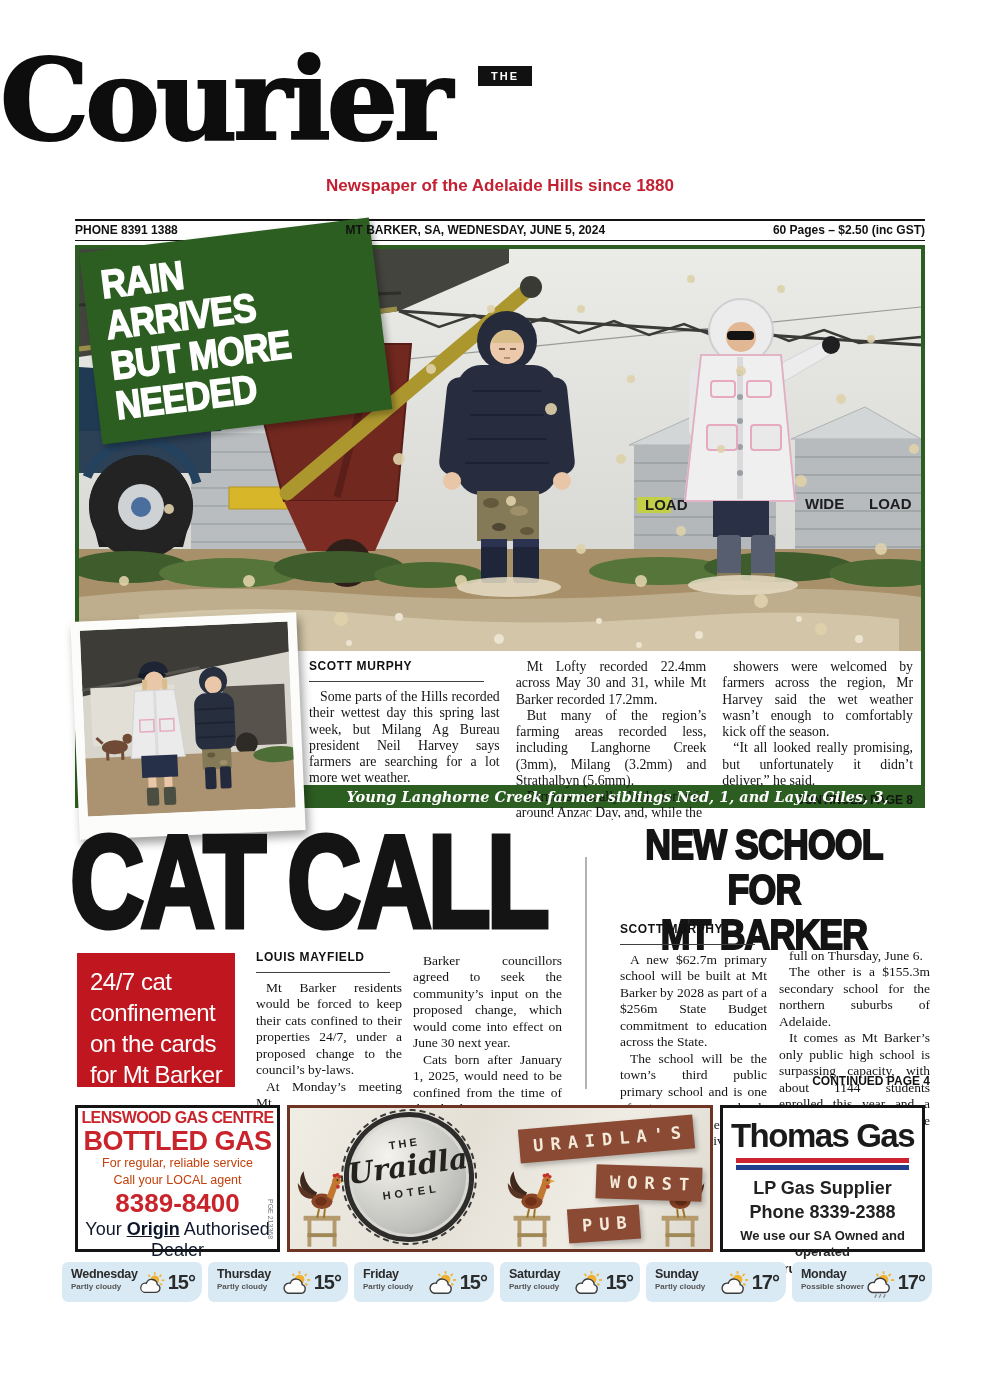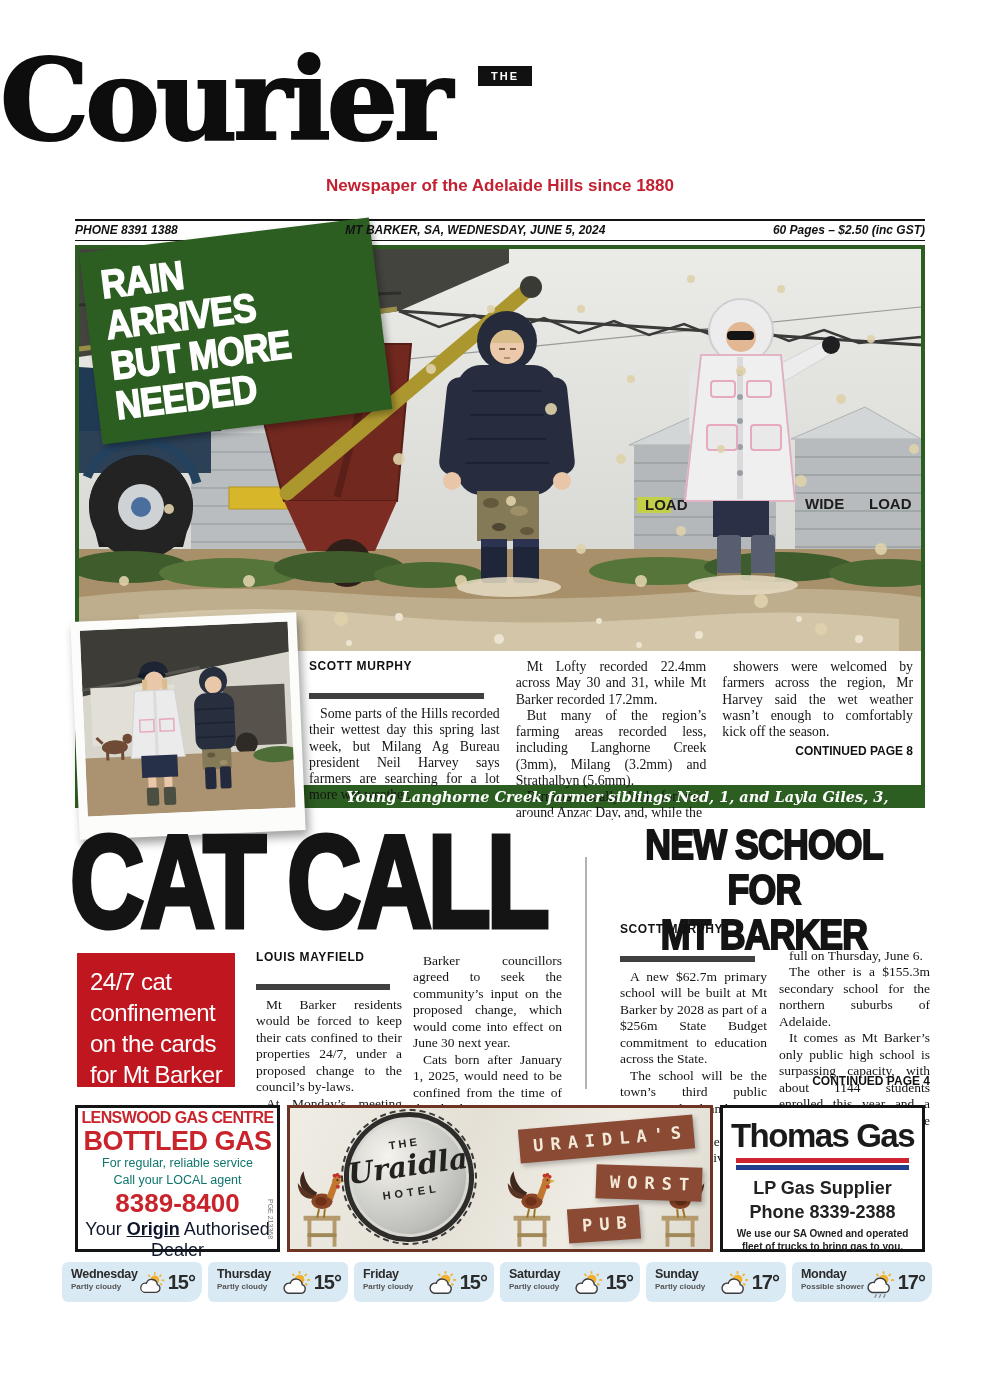--- a/index.html
+++ b/index.html
@@ -15,37 +15,37 @@
             font:bold 11px/20px "Liberation Sans",sans-serif;text-align:center;letter-spacing:2px;}
   .m-tagline{left:0;right:0;top:176px;text-align:center;color:#c32031;
              font:bold 17px "Liberation Sans",sans-serif;}
 
   
   .rule-top{left:75px;top:219px;width:850px;height:2px;background:#141414;}
   .rule-bot{left:75px;top:240px;width:850px;height:1px;background:#141414;}
   .info-row{left:75px;top:223px;width:850px;display:flex;justify-content:space-between;
             font:bold 12px "Liberation Sans",sans-serif;color:#111;}
   .info-center{position:absolute;left:0;right:0;text-align:center;}
-  .info-row span{position:relative;z-index:1;background:transparent;font-style:italic;}
+  .info-row span{position:relative;z-index:1;background:transparent;}
 
   
   .photo-block{left:75px;top:245px;width:850px;height:563px;background:#2d5e21;padding:4px;
                box-sizing:border-box;}
   .photo-wrap{width:842px;height:402px;overflow:hidden;background:#dcdcda;}
   .rain-box{position:absolute;left:4px;top:8px;width:258px;padding:14px 16px 16px 18px;
             background:#2d5e21;transform:rotate(-7deg);transform-origin:left top;
             box-shadow:3px 4px 6px rgba(0,0,0,.3);}
   .rain-line{color:#fff;font:bold 40px/1.02 "Liberation Sans",sans-serif;letter-spacing:-1px;
              transform:scaleX(.88);transform-origin:left;-webkit-text-stroke:1.5px #fff;}
   .lead-articles{width:842px;height:134px;background:#fff;box-sizing:border-box;
                  padding:8px 8px 0 230px;display:flex;gap:16px;}
   .lead-col{flex:1;font-size:13.8px;line-height:1.18;text-align:justify;color:#141414;}
   .lead-col p{margin:0;text-indent:11px;}
   .byline{display:block;font:bold 12px "Liberation Sans",sans-serif;letter-spacing:.6px;
-          color:#111;border-bottom:6px solid #404040;padding-bottom:20px;margin-bottom:7px;width:92%;}
+          color:#111;border-bottom:1px solid #404040;padding-bottom:8px;margin-bottom:7px;width:92%;}
   .continued{font:bold 12px "Liberation Sans",sans-serif;text-align:right;margin-top:4px;color:#111;}
   .lead-caption{width:842px;height:23px;color:#fff;font-family:"DejaVu Serif",serif;
                 font-style:italic;font-weight:bold;font-size:14.5px;line-height:23px;
                 text-align:center;padding-left:235px;box-sizing:border-box;}
   .polaroid{position:absolute;left:0px;top:372px;width:226px;height:218px;background:#fcfcfa;
             padding:9px;box-sizing:border-box;transform:rotate(-2.5deg);
             box-shadow:3px 6px 10px rgba(0,0,0,.38);}
 
   
   .cat-headline{left:70px;top:816px;font-family:"Liberation Sans",sans-serif;font-weight:bold;
@@ -68,21 +68,21 @@
   .school-col1{left:620px;top:922px;width:147px;}
   .school-col2{left:779px;top:948px;width:151px;}
   .school-cont{position:absolute;left:779px;top:1070px;width:151px;}
 
   
   .ad{box-sizing:border-box;font-family:"Liberation Sans",sans-serif;}
   .ad-lenswood{left:75px;top:1105px;width:205px;height:147px;border:3px solid #141414;
                background:#fff;text-align:center;}
   .lw-title{margin-top:1px;font-weight:bold;font-size:16px;color:#c9242b;letter-spacing:-.6px;}
   .lw-sub{font-weight:bold;font-size:27px;color:#c9242b;letter-spacing:-.5px;line-height:1.05;}
-  .lw-small{font-size:12.5px;color:#0f766e;line-height:1.3;}
+  .lw-small{font-size:12.5px;color:#c2410c;line-height:1.3;}
   .lw-phone{font-weight:bold;font-size:26px;color:#c9242b;line-height:1.1;margin-top:1px;}
   .lw-dealer{font-size:18px;color:#0f172a;margin-top:2px;}
   .lw-dealer b{text-decoration:underline;}
   .lw-code{position:absolute;right:3px;bottom:10px;writing-mode:vertical-rl;font-size:7px;color:#777;}
 
   .ad-uraidla{left:287px;top:1105px;width:426px;height:147px;border:3px solid #6e3424;
               background:linear-gradient(115deg,#f0ede5 0%,#e4e0d6 40%,#efece4 70%,#ddd9cf 100%);
               overflow:hidden;}
   .u-logo{position:absolute;left:54px;top:4px;width:130px;height:130px;border-radius:50%;
           background:radial-gradient(circle at 35% 30%,#f5f3ed,#bdbeba 68%,#8f908c);
@@ -104,21 +104,21 @@
   .rooster-2{left:212px;}
   .rooster-3{left:362px;transform:scaleX(-1);}
 
   .ad-thomas{left:720px;top:1105px;width:205px;height:147px;border:3px solid #141414;
              background:#fff;text-align:center;}
   .t-title{margin-top:9px;font-weight:bold;font-size:33px;color:#1a1a1a;letter-spacing:-1.5px;}
   .t-redline{height:5px;background:#ce2330;margin:3px 13px 2px;}
   .t-blueline{height:5px;background:#20408d;margin:0 13px;}
   .t-line1{margin-top:8px;font-weight:bold;font-size:18px;color:#222;}
   .t-line2{margin-top:3px;font-weight:bold;font-size:18px;color:#222;}
-  .t-small{margin-top:5px;font-weight:bold;font-size:10px;line-height:1.25;color:#222;}
+  .t-small{margin-top:5px;font-weight:bold;font-size:13px;line-height:1.25;color:#222;}
 
   
   .weather{left:62px;top:1262px;display:flex;gap:6px;}
   .w-card{width:140px;height:40px;background:#d9eaf4;border-radius:6px 6px 14px 6px;
           box-sizing:border-box;padding:5px 7px 0 9px;display:flex;align-items:flex-start;
           font-family:"Liberation Sans",sans-serif;}
   .w-left{flex:1;}
   .w-day{font-weight:bold;font-size:12.5px;color:#2b2b2b;letter-spacing:-.3px;}
   .w-cond{font-weight:bold;font-size:8px;color:#555;margin-top:1px;}
   .w-icon{margin-top:3px;margin-right:3px;}
@@ -370,20 +370,21 @@
         <span class="byline">SCOTT MURPHY</span>
         <p>Some parts of the Hills recorded their wettest day this spring last week, but Milang Ag Bureau president Neil Harvey says farmers are searching for a lot more wet weather.</p>
       </div>
       <div class="lead-col">
         <p>Mt Lofty recorded 22.4mm across May 30 and 31, while Mt Barker recorded 17.2mm.</p>
         <p>But many of the region’s farming areas recorded less, including Langhorne Creek (3mm), Milang (3.2mm) and Strathalbyn (5.6mm).</p>
         <p>Farmers usually look for rain around Anzac Day, and, while the</p>
       </div>
       <div class="lead-col">
         <p>showers were welcomed by farmers across the region, Mr Harvey said the wet weather wasn’t enough to comfortably kick off the season.</p>
+        <p>“It all looked really promising, but unfortunately it didn’t deliver,” he said.</p>
         <div class="continued">CONTINUED PAGE 8</div>
       </div>
     </div>
 
     <div class="lead-caption">Young Langhorne Creek farmer siblings Ned, 1, and Layla Giles, 3, enjoying the rain last week.</div>
 
     <div class="polaroid">
       <svg width="208" height="186" viewBox="0 0 208 186">
         <rect x="0" y="0" width="208" height="186" fill="#d8d5cd"></rect>
         <polygon points="0,0 208,0 208,30 120,44 0,66" fill="#3d3c37"></polygon>

